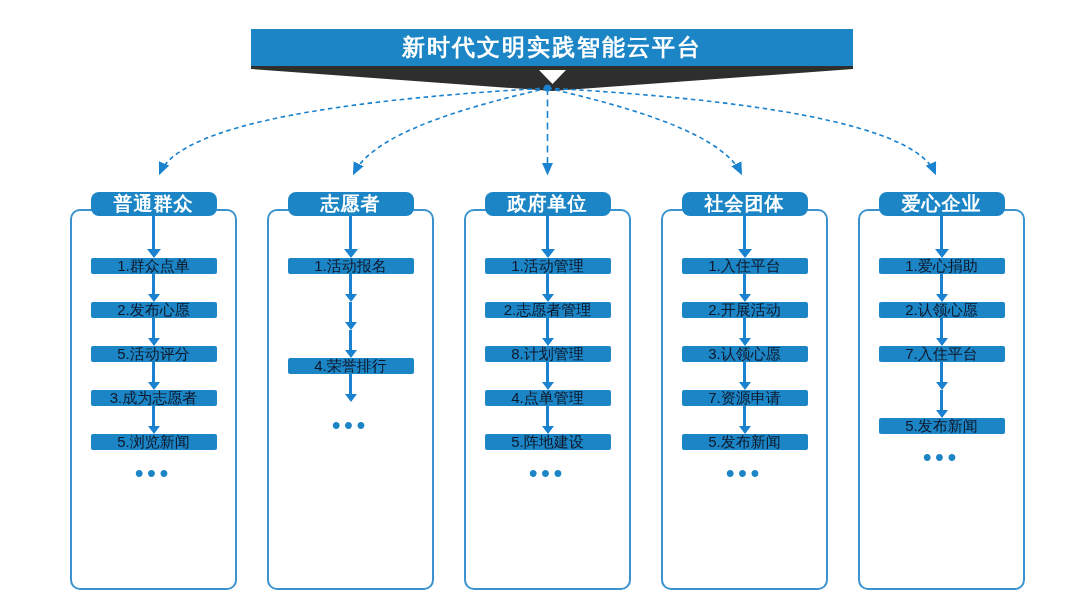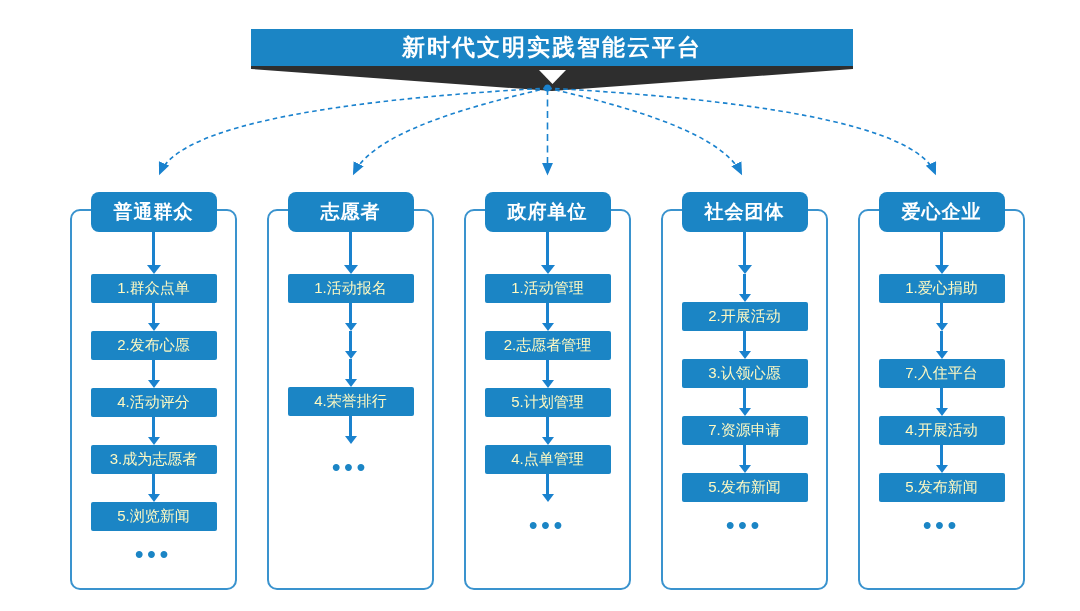--- a/index.html
+++ b/index.html
@@ -31,27 +31,27 @@
   
   .columns-row{
     position:absolute;left:70px;top:192px;display:flex;gap:30px;
   }
   .col{position:relative;width:167px;height:398px;display:flex;flex-direction:column;align-items:center;}
   .col-frame{
     position:absolute;left:0;right:0;top:17px;bottom:0;
     border:2px solid var(--frame-blue);border-radius:10px;background:transparent;
   }
   .col-header{
-    position:relative;z-index:2;width:126px;height:40px;border-radius:8px;
+    position:relative;z-index:2;width:126px;height:24px;border-radius:8px;
     background:var(--blue);color:#fff;font-size:19px;font-weight:bold;
     display:flex;align-items:center;justify-content:center;letter-spacing:1px;
   }
   .step-box{
-    position:relative;z-index:2;width:126px;height:29px;border-radius:2px;
-    background:var(--blue);color:#fef9c3;font-size:15px;
+    position:relative;z-index:2;width:126px;height:16px;border-radius:2px;
+    background:var(--blue);color:#0f172a;font-size:15px;
     display:flex;align-items:center;justify-content:center;white-space:nowrap;
   }
   .v-arrow{position:relative;z-index:2;display:flex;flex-direction:column;align-items:center;}
   .v-arrow .stem{width:3px;flex:1;background:var(--arrow-blue);}
   .v-arrow .head{width:0;height:0;border-left:6px solid transparent;border-right:6px solid transparent;border-top:8px solid var(--arrow-blue);}
   .v-arrow.long{height:42px;}
   .v-arrow.long .stem{width:3.5px;}
   .v-arrow.long .head{border-left-width:7px;border-right-width:7px;border-top-width:9px;}
   .v-arrow.short{height:28px;}
   .dots{
@@ -98,21 +98,21 @@
         <div class="step-box">1.群众点单</div>
         <div class="v-arrow short">
           <div class="stem"></div>
           <div class="head"></div>
         </div>
         <div class="step-box">2.发布心愿</div>
         <div class="v-arrow short">
           <div class="stem"></div>
           <div class="head"></div>
         </div>
-        <div class="step-box">4.活动评分</div>
+        <div class="step-box">5.活动评分</div>
         <div class="v-arrow short">
           <div class="stem"></div>
           <div class="head"></div>
         </div>
         <div class="step-box">3.成为志愿者</div>
         <div class="v-arrow short">
           <div class="stem"></div>
           <div class="head"></div>
         </div>
         <div class="step-box">5.浏览新闻</div>
@@ -155,39 +155,41 @@
         <div class="step-box">1.活动管理</div>
         <div class="v-arrow short">
           <div class="stem"></div>
           <div class="head"></div>
         </div>
         <div class="step-box">2.志愿者管理</div>
         <div class="v-arrow short">
           <div class="stem"></div>
           <div class="head"></div>
         </div>
-        <div class="step-box">5.计划管理</div>
+        <div class="step-box">8.计划管理</div>
         <div class="v-arrow short">
           <div class="stem"></div>
           <div class="head"></div>
         </div>
         <div class="step-box">4.点单管理</div>
         <div class="v-arrow short">
           <div class="stem"></div>
           <div class="head"></div>
         </div>
+        <div class="step-box">5.阵地建设</div>
         <div class="dots">•••</div>
       </div>
       <div class="col">
         <div class="col-frame"></div>
         <div class="col-header">社会团体</div>
         <div class="v-arrow long">
           <div class="stem"></div>
           <div class="head"></div>
         </div>
+        <div class="step-box">1.入住平台</div>
         <div class="v-arrow short">
           <div class="stem"></div>
           <div class="head"></div>
         </div>
         <div class="step-box">2.开展活动</div>
         <div class="v-arrow short">
           <div class="stem"></div>
           <div class="head"></div>
         </div>
         <div class="step-box">3.认领心愿</div>
@@ -208,30 +210,30 @@
         <div class="col-header">爱心企业</div>
         <div class="v-arrow long">
           <div class="stem"></div>
           <div class="head"></div>
         </div>
         <div class="step-box">1.爱心捐助</div>
         <div class="v-arrow short">
           <div class="stem"></div>
           <div class="head"></div>
         </div>
+        <div class="step-box">2.认领心愿</div>
         <div class="v-arrow short">
           <div class="stem"></div>
           <div class="head"></div>
         </div>
         <div class="step-box">7.入住平台</div>
         <div class="v-arrow short">
           <div class="stem"></div>
           <div class="head"></div>
         </div>
-        <div class="step-box">4.开展活动</div>
         <div class="v-arrow short">
           <div class="stem"></div>
           <div class="head"></div>
         </div>
         <div class="step-box">5.发布新闻</div>
         <div class="dots">•••</div>
       </div>
     </div>
 
 </div>

